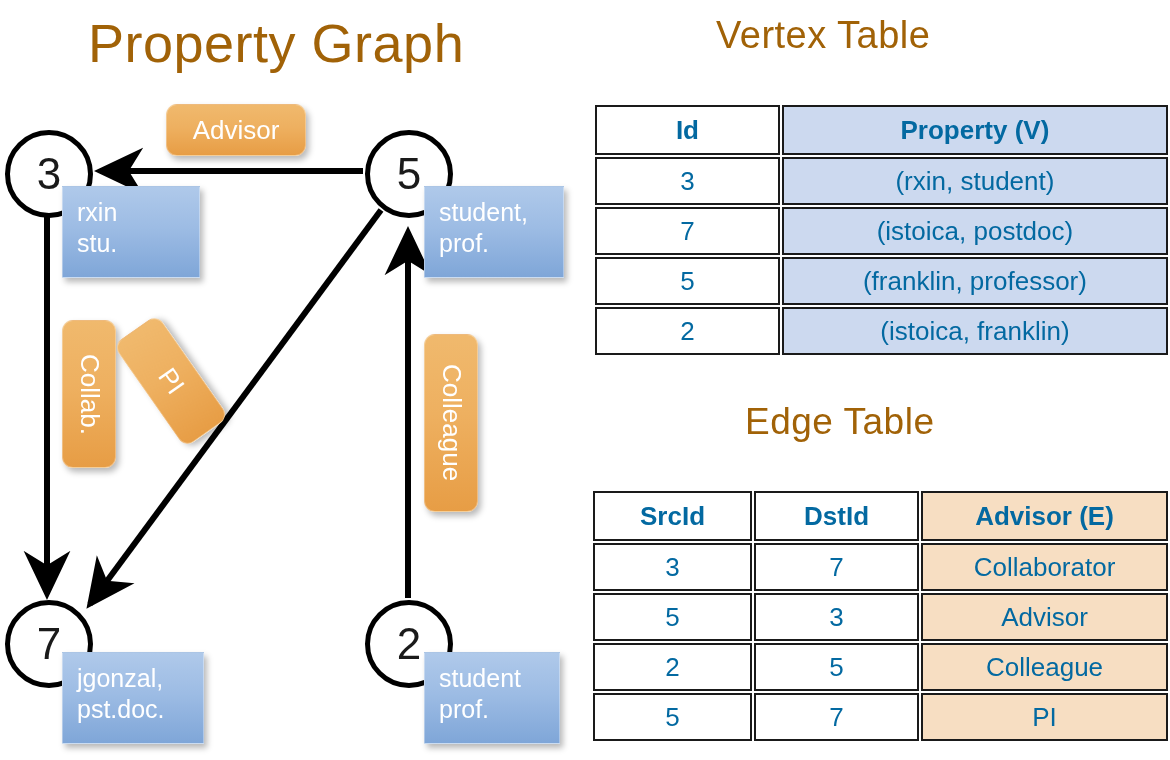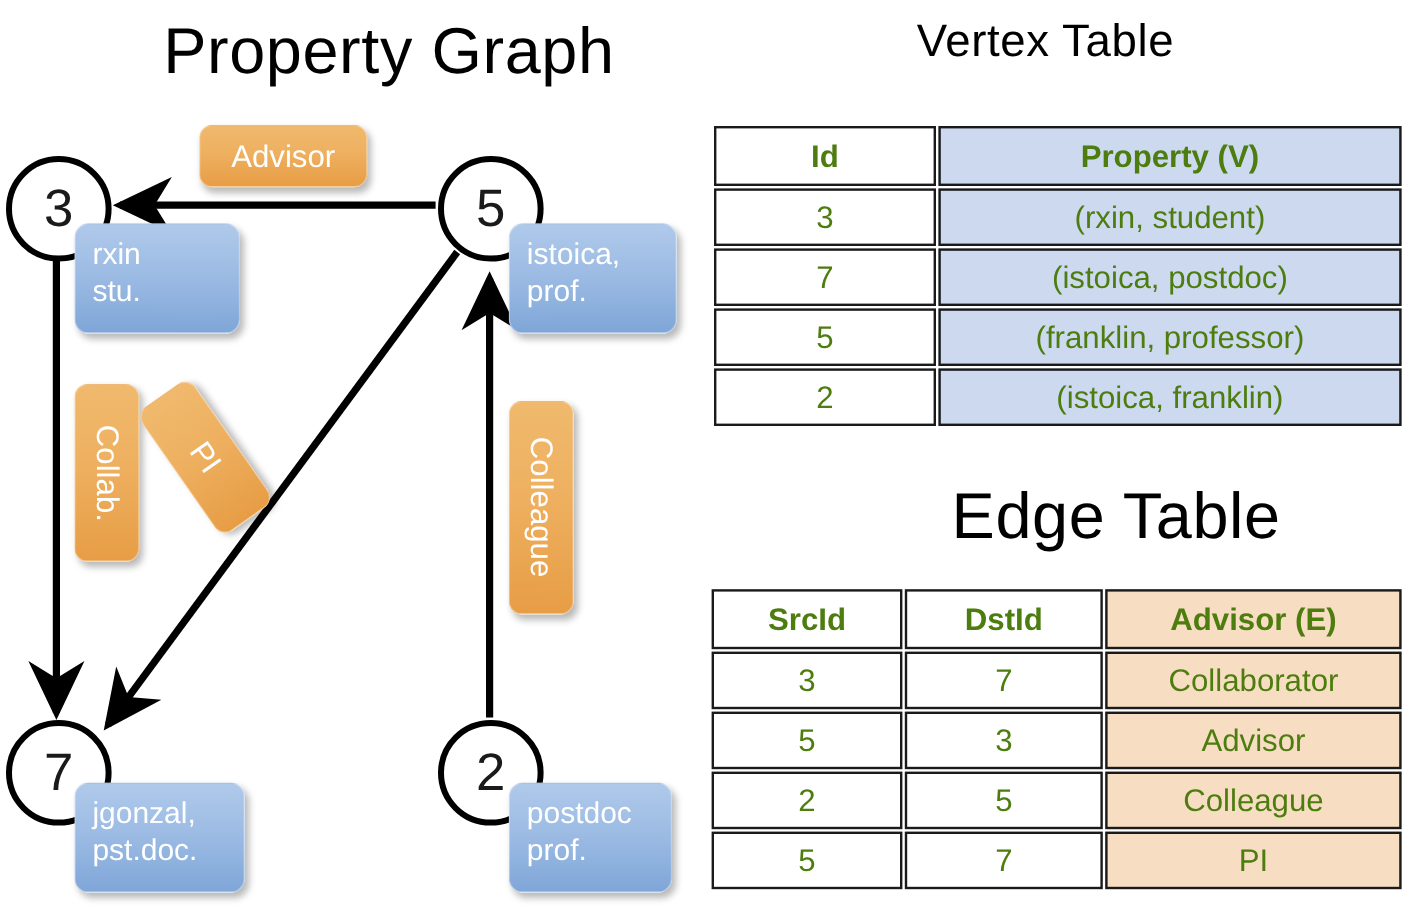--- a/index.html
+++ b/index.html
@@ -16,28 +16,27 @@
     font-family: "Liberation Sans", sans-serif;
     color: #000000;
   }
 
   
   .title {
     position: absolute;
     font-weight: 400;
     font-size: 52px;
     line-height: 1;
-    color: #000000;
+    color: #a16207;
     letter-spacing: 0.5px;
     white-space: nowrap;
-    margin-left: 48px;
   }
   #title-property-graph { left: 88px;  top: 16px; font-size: 54px; }
   #title-vertex-table   { left: 716px; top: 16px; font-size: 38px; }
-  #title-edge-table     { left: 745px; top: 403px; font-size: 54px; }
+  #title-edge-table     { left: 745px; top: 403px; font-size: 37px; }
 
   
   #graph-panel {
     position: absolute;
     left: 0; top: 0;
     width: 585px; height: 760px;
   }
   #graph-edges {
     position: absolute;
     left: 0; top: 0;
@@ -62,21 +61,21 @@
     z-index: 5;
   }
   #vertex-3 { left: 5px;   top: 130px; }
   #vertex-5 { left: 365px; top: 130px; }
   #vertex-7 { left: 5px;   top: 600px; }
   #vertex-2 { left: 365px; top: 600px; }
 
   
   .prop-box {
     position: absolute;
-    border-radius: 12px;
+    border-radius: 0;
     background: linear-gradient(to bottom, #afc9ea 0%, #9dbce4 45%, #7fa6d8 100%);
     box-shadow: 3px 4px 6px rgba(0,0,0,0.28);
     color: #ffffff;
     font-size: 25px;
     line-height: 1.25;
     padding: 10px 14px;
     box-sizing: border-box;
     z-index: 6;
     border: 1px solid rgba(255,255,255,0.35);
   }
@@ -133,21 +132,21 @@
     border-spacing: 2px 2px;
     font-size: 26px;
   }
   table.data-table td, table.data-table th {
     border: 2px solid #1a1a1a;
     text-align: center;
     font-weight: 400;
     padding: 0;
     height: 44px;
     background: #ffffff;
-    color: #4d7c0f;
+    color: #0369a1;
   }
   table.data-table th {
     font-weight: bold;
     height: 46px;
   }
 
   
   #vertex-table { left: 593px; top: 103px; }
   #vertex-table td.id-col, #vertex-table th.id-col { width: 182px; }
   #vertex-table td.prop-col, #vertex-table th.prop-col { width: 384px; }
@@ -196,29 +195,29 @@
   </div>
   <div class="vertex" id="vertex-2">
     <span>2</span>
   </div>
 
   <div class="prop-box" id="prop-rxin">
     <div>rxin</div>
     <div>stu.</div>
   </div>
   <div class="prop-box" id="prop-franklin">
-    <div>istoica,</div>
+    <div>student,</div>
     <div>prof.</div>
   </div>
   <div class="prop-box" id="prop-jgonzal">
     <div>jgonzal,</div>
     <div>pst.doc.</div>
   </div>
   <div class="prop-box" id="prop-istoica">
-    <div>postdoc</div>
+    <div>student</div>
     <div>prof.</div>
   </div>
 
   <div class="edge-label" id="label-advisor">
     <span>Advisor</span>
   </div>
   <div class="edge-label" id="label-collab">
     <span class="vtext">Collab.</span>
   </div>
   <div class="edge-label" id="label-pi">

